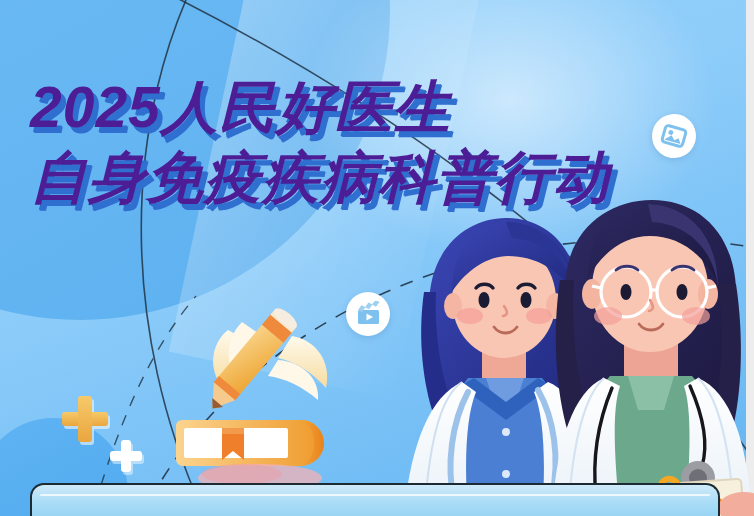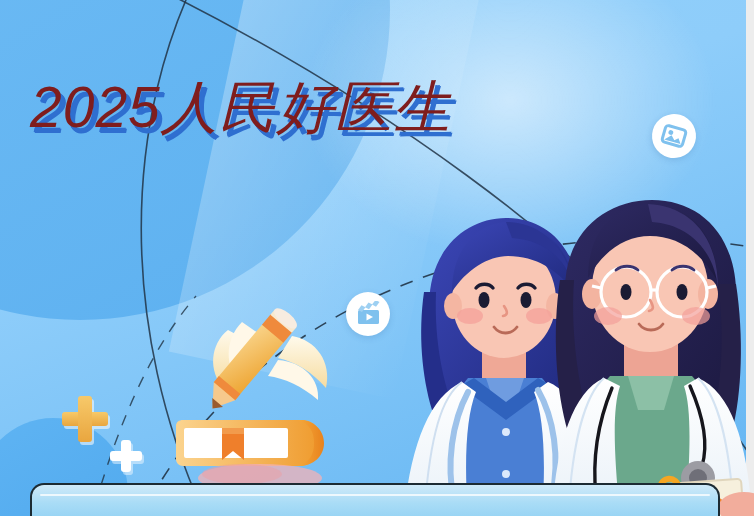--- a/index.html
+++ b/index.html
@@ -39,22 +39,22 @@
   .right-strip{
     position:absolute;right:0;top:0;width:8px;height:516px;background:#ededed;
   }
 
   
   .orbit{position:absolute;left:0;top:0;width:754px;height:516px;pointer-events:none;}
 
   
   .headline{
     position:absolute;left:30px;top:78px;z-index:6;
-    color:#7f1d1d;
-    font-weight:400;
+    color:#4c1d95;
+    font-weight:700;
     letter-spacing:1px;
     line-height:1.02;
     text-shadow:4px 5px 0 #2f6fd0, 5px 6px 0 #2f6fd0;
     font-style:italic;
   }
   .hl-1{font-size:57px;white-space:nowrap;}
   .hl-2{font-size:57px;white-space:nowrap;margin-top:12px;}
 
   
   .ico-circle{
@@ -108,20 +108,21 @@
 
   <svg class="orbit" viewBox="0 0 754 516">
     <path d="M 205 -40 C 120 120 120 330 205 516" fill="none" stroke="#213446" stroke-width="1.6" opacity=".85"></path>
     <path d="M 120 -30 C 330 70 620 250 760 470" fill="none" stroke="#213446" stroke-width="1.6" opacity=".85"></path>
     <path d="M 150 500 C 260 300 520 205 770 250" fill="none" stroke="#213446" stroke-width="1.6" stroke-dasharray="13 11" opacity=".9"></path>
     <path d="M 95 505 C 120 420 150 350 196 296" fill="none" stroke="#213446" stroke-width="1.4" stroke-dasharray="11 10" opacity=".8"></path>
   </svg>
 
   <div class="headline">
     <div class="hl-1">2025人民好医生</div>
+    <div class="hl-2">自身免疫疾病科普行动</div>
   </div>
 
   <div class="ico-circle" id="icon-photo">
     <svg width="26" height="26" viewBox="0 0 26 26">
       <rect x="2.5" y="4.5" width="21" height="17" rx="3" fill="none" stroke="#7fc1ee" stroke-width="3"></rect>
       <circle cx="9" cy="10.5" r="2.4" fill="#7fc1ee"></circle>
       <path d="M4.5 19 L10.5 13 L14.5 17 L18 14 L21.5 19 Z" fill="#7fc1ee"></path>
     </svg>
   </div>
 

